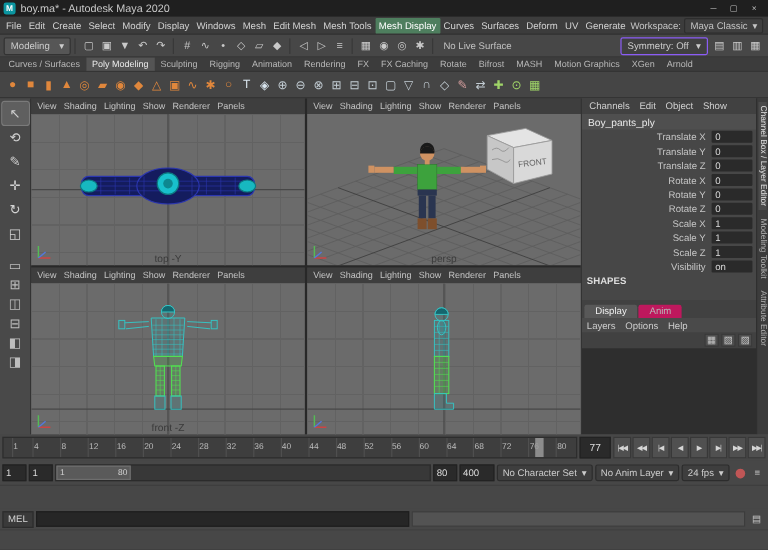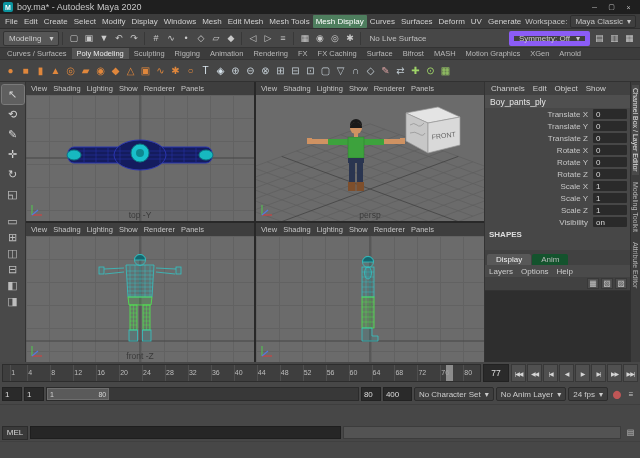--- a/index.html
+++ b/index.html
@@ -18,21 +18,21 @@
   .workspace{margin-left:auto;display:flex;align-items:center;gap:3px;font-size:8px;color:#c5c5c5;padding-right:2px}
   .ws-box{background:#3f3f3f;border:1px solid #2d2d2d;border-radius:2px;padding:1px 4px;display:flex;gap:4px;align-items:center}
   
   .statusline{height:19px;background:#474747;border-bottom:1px solid #333;display:flex;align-items:center;padding:0 3px;flex:0 0 auto}
   .mode-dd{background:#565656;border:1px solid #333;border-radius:2px;height:15px;display:flex;align-items:center;gap:8px;padding:0 5px;font-size:8px}
   .sl-divider{width:1px;height:13px;background:#383838;margin:0 3px;flex:0 0 auto}
   .sl-group{display:flex;align-items:center}
   .sl-icon{width:15px;height:15px;display:flex;align-items:center;justify-content:center;font-size:9px;color:#c9c9c9}
   .nls{font-size:8px;color:#c0c0c0;margin:0 5px;white-space:nowrap}
   .sym-wrap{margin-left:auto;display:flex;align-items:center;gap:2px}
-  .sym{background:#404040;border:5px solid #8b5cf6;border-radius:2px;height:15px;display:flex;align-items:center;gap:6px;padding:0 5px;font-size:8px}
+  .sym{background:#404040;border:1px solid #8b5cf6;border-radius:2px;height:15px;display:flex;align-items:center;gap:6px;padding:0 5px;font-size:8px}
   
   .shelftabs{height:12px;background:#3c3c3c;display:flex;align-items:stretch;padding:0 2px;flex:0 0 auto;border-bottom:1px solid #343434}
   .shelf-tab{padding:0 5px;display:flex;align-items:center;font-size:7.5px;color:#b8b8b8;white-space:nowrap}
   .shelf-tab.active{background:#545454;color:#ececec}
   
   .shelfrow{height:22px;background:#454545;display:flex;align-items:center;padding:0 3px;flex:0 0 auto;border-bottom:1px solid #313131}
   .shelf-icon{width:15px;height:19px;display:flex;align-items:center;justify-content:center;font-size:10px;overflow:hidden}
   
   .main{flex:1 1 auto;display:flex;min-height:0}
   .toolbox{width:26px;background:#494949;border-right:1px solid #333;display:flex;flex-direction:column;align-items:center;padding-top:3px;gap:1px;flex:0 0 auto}
@@ -59,21 +59,21 @@
   .cb-menus span{padding:0 4px;color:#cfcfcf}
   .cb-node{height:13px;display:flex;align-items:center;padding:0 5px;color:#e8e8e8;font-size:8.5px;background:#4f4f4f;flex:0 0 auto}
   .cb-rows{flex:0 0 auto}
   .cb-row{height:12px;display:flex;align-items:center;justify-content:flex-end;gap:5px;padding-right:3px}
   .cb-label{color:#c6c6c6}
   .cb-value{width:34px;height:10px;background:#2a2a2a;color:#dadada;display:flex;align-items:center;padding:0 3px;border-radius:1px}
   .cb-shapes{height:12px;display:flex;align-items:center;padding:0 4px;font-weight:bold;color:#dedede;flex:0 0 auto}
   .cb-shape-node{height:12px;display:flex;align-items:center;padding:0 12px;background:#585858;color:#eee;flex:0 0 auto}
   .cb-fill{flex:0 0 10px}
   .layer-tabs{height:15px;background:#414141;display:flex;align-items:flex-end;gap:1px;padding:1px 2px 0;flex:0 0 auto}
-  .layer-tab{padding:1px 9px;background:#14532d;color:#b8b8b8;border-radius:2px 2px 0 0}
+  .layer-tab{padding:1px 9px;background:#be185d;color:#b8b8b8;border-radius:2px 2px 0 0}
   .layer-tab.active{background:#585858;color:#efefef}
   .layer-menus{height:12px;display:flex;align-items:center;background:#4a4a4a;flex:0 0 auto}
   .layer-menus span{padding:0 4px}
   .layer-iconsrow{height:13px;background:#414141;display:flex;align-items:center;justify-content:flex-end;gap:2px;padding:0 3px;flex:0 0 auto}
   .layer-icon{width:12px;height:11px;display:flex;align-items:center;justify-content:center;font-size:8px;color:#c5c5c5;background:#4e4e4e;border:1px solid #383838}
   .layer-list{flex:1 1 auto;background:#2e2e2e;border-top:1px solid #333}
   
   .rightstrip{width:10px;background:#3c3c3c;border-left:1px solid #2f2f2f;display:flex;flex-direction:column;align-items:center;padding-top:3px;gap:4px;flex:0 0 auto}
   .vtab{writing-mode:vertical-rl;font-size:7px;color:#b2b2b2;padding:3px 0;white-space:nowrap}
   .vtab.active{color:#e2e2e2;background:#4a4a4a}
@@ -254,21 +254,21 @@
   <div class="shelftabs">
 
   <span class="shelf-tab">Curves / Surfaces</span>
       <span class="shelf-tab active">Poly Modeling</span>
       <span class="shelf-tab">Sculpting</span>
       <span class="shelf-tab">Rigging</span>
       <span class="shelf-tab">Animation</span>
       <span class="shelf-tab">Rendering</span>
       <span class="shelf-tab">FX</span>
       <span class="shelf-tab">FX Caching</span>
-      <span class="shelf-tab">Surface</span>
+      <span class="shelf-tab">Rotate</span>
       <span class="shelf-tab">Bifrost</span>
       <span class="shelf-tab">MASH</span>
       <span class="shelf-tab">Motion Graphics</span>
       <span class="shelf-tab">XGen</span>
       <span class="shelf-tab">Arnold</span>
     </div>
 
   <div class="shelfrow">
 
   <span class="shelf-icon" style="color: rgb(224, 135, 60);">

